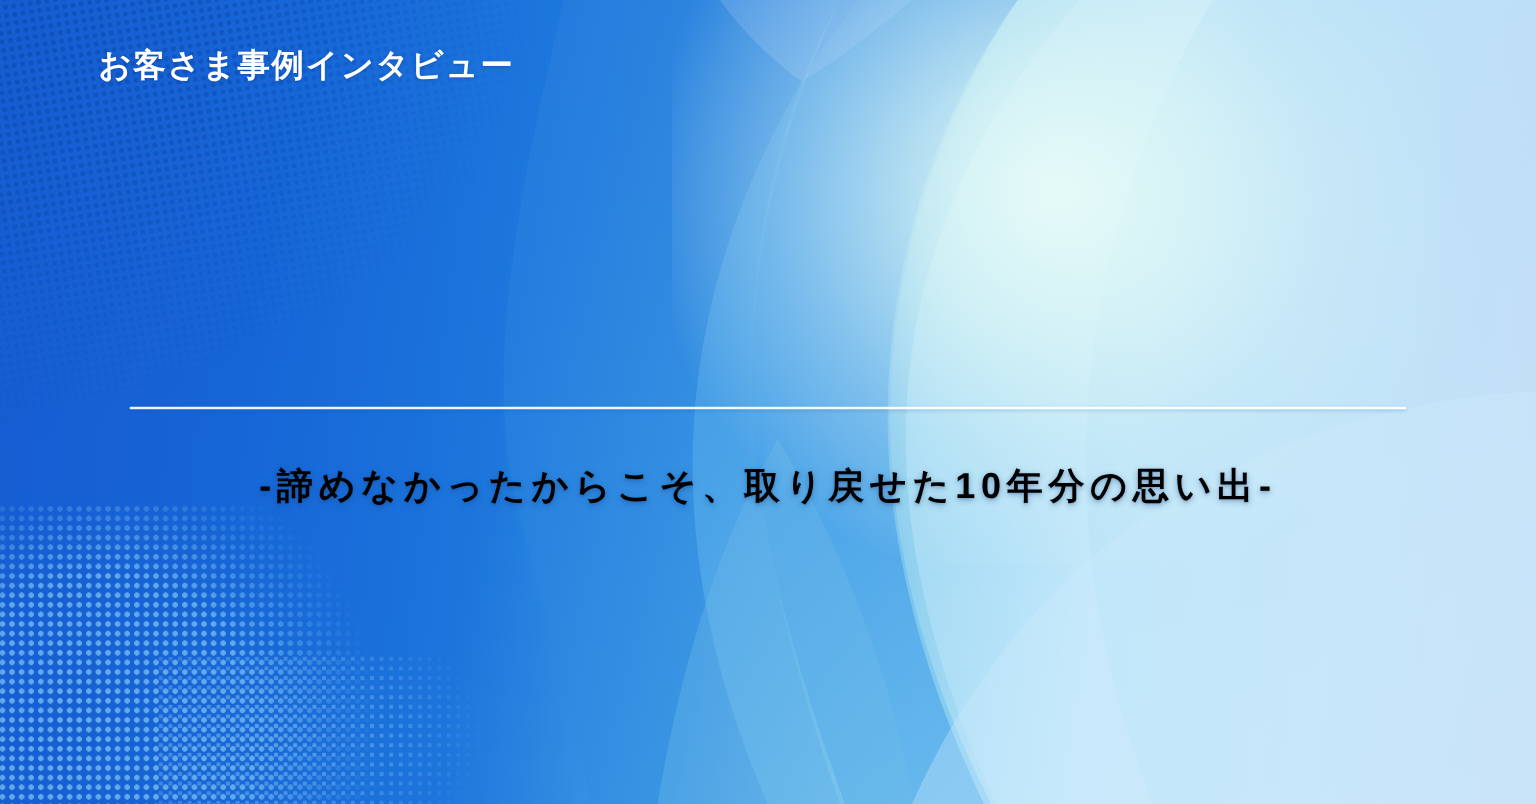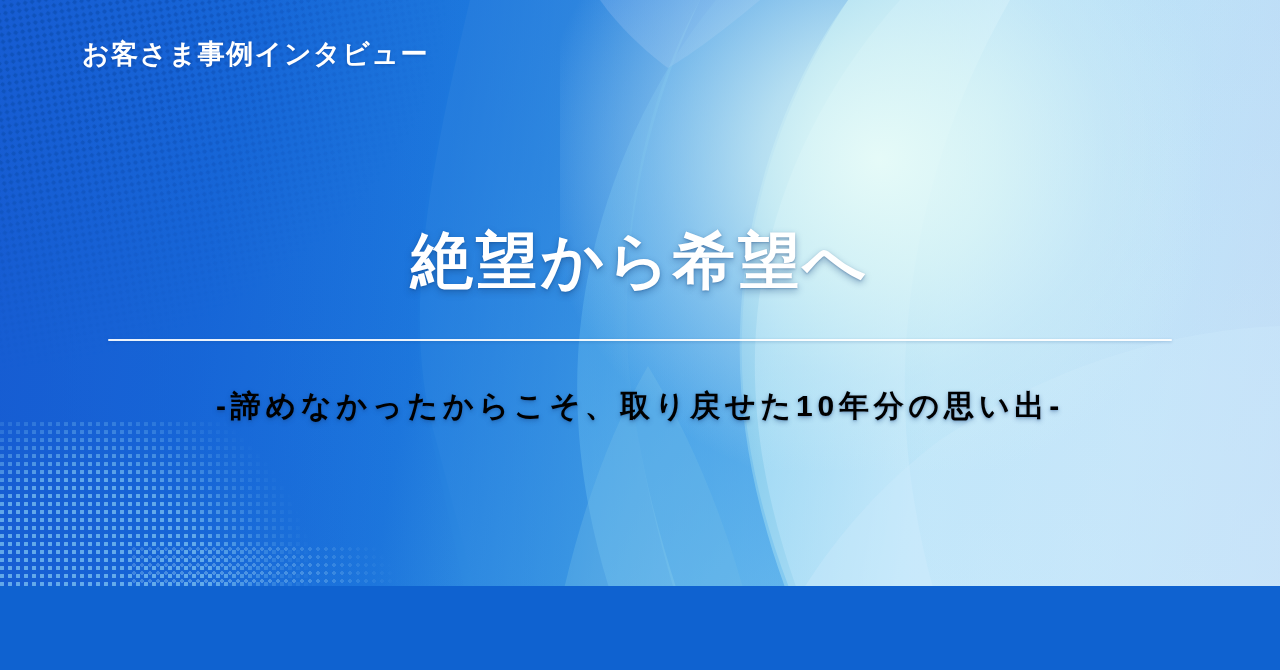--- a/index.html
+++ b/index.html
@@ -7,21 +7,21 @@
   html, body {
     width:1280px; height:670px;
     overflow:hidden;
     background:#0f62d0;
     font-family:"Liberation Sans","DejaVu Sans",sans-serif;
   }
 
   .banner {
     position:relative;
     width:1280px;
-    height:586px;
+    height:670px;
     overflow:hidden;
     background:#1166d8;
   }
 
   
   .bg-layer {
     position:absolute;
     inset:0;
     width:1280px;
     height:670px;
@@ -221,22 +221,19 @@
   <div class="bloom"></div>
 
   <div class="halftone halftone-tl"></div>
   <div class="halftone halftone-bl"></div>
   <div class="halftone halftone-bl2"></div>
 
   <div class="content">
 
     <div class="kicker">お客さま事例インタビュー</div>
 
-    <div class="title-block">
-      <div class="main-title">絶望から希望へ</div>
-    </div>
 
     <div class="divider"></div>
 
     <div class="subtitle">-諦めなかったからこそ、取り戻せた10年分の思い出-</div>
 
   </div>
 </div>
 
 </body></html>

